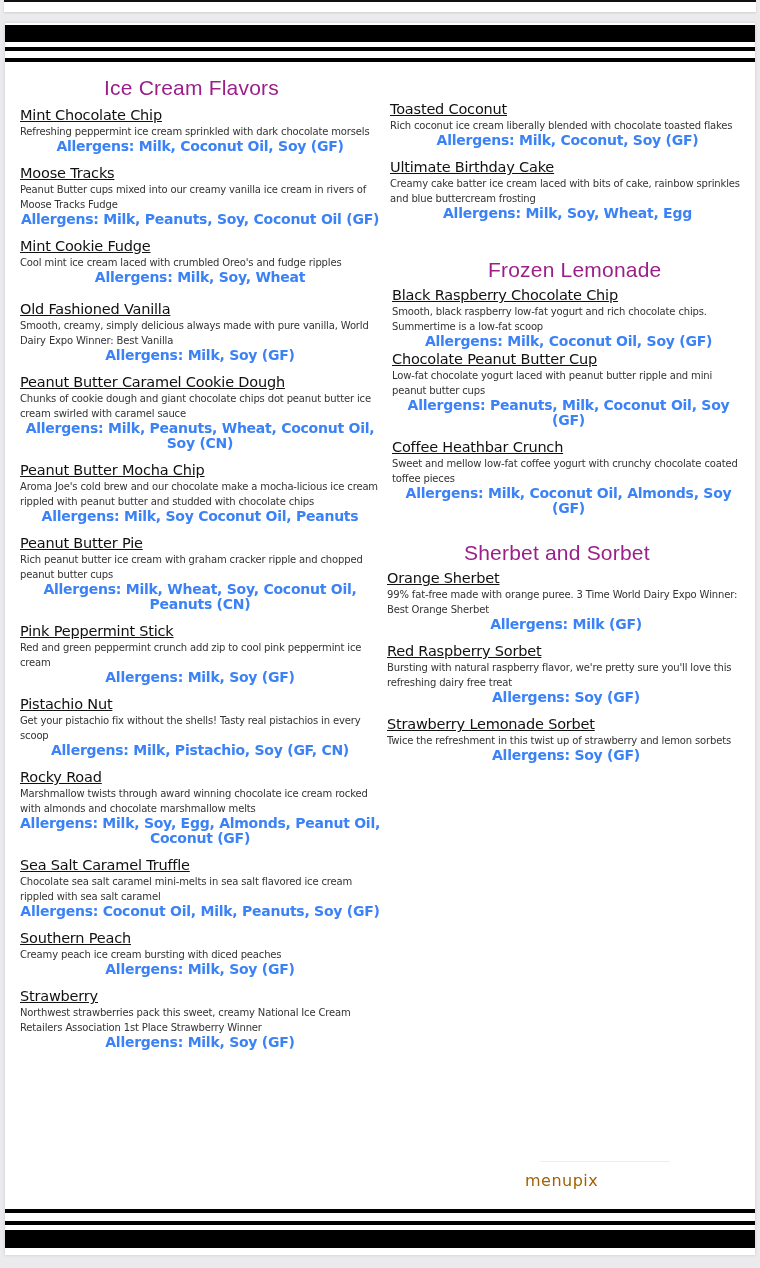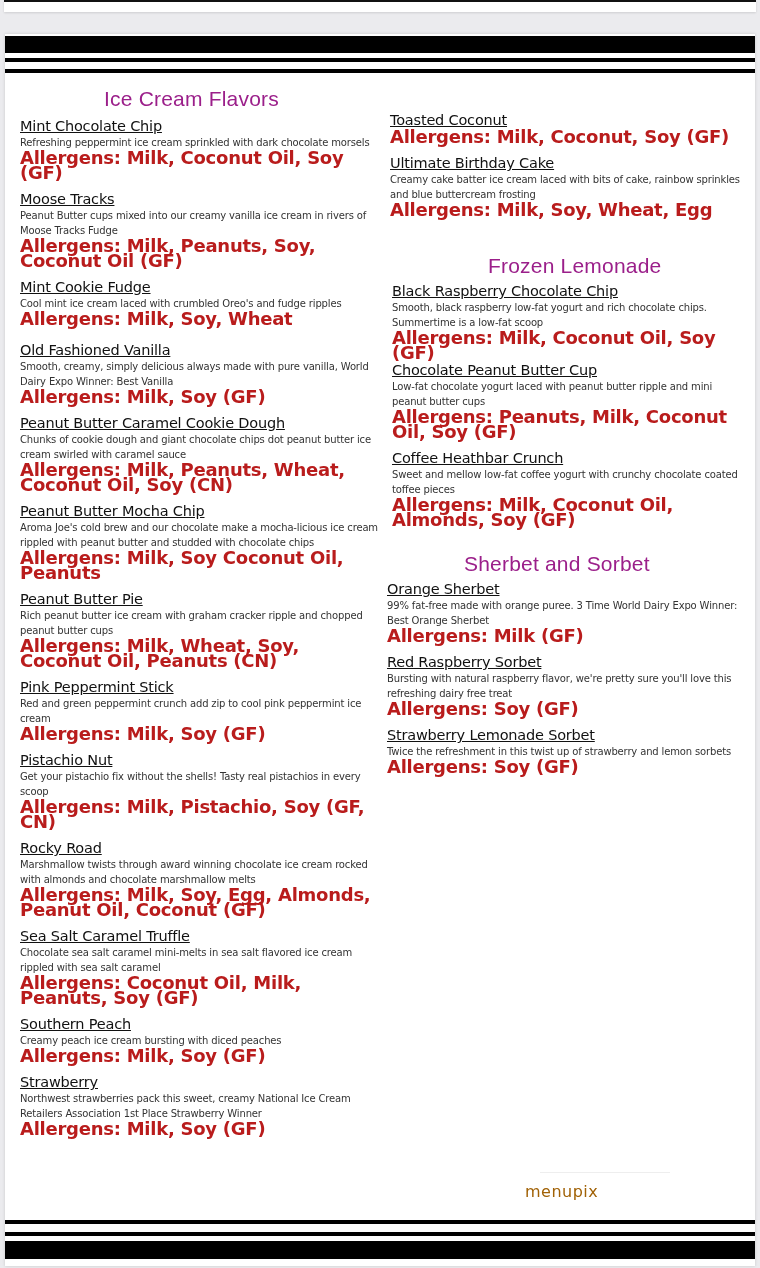--- a/index.html
+++ b/index.html
@@ -8,21 +8,21 @@
     background:#ebebee;
     font-family:"DejaVu Sans", sans-serif;
     position:relative;
   }
   .prev-card {
     position:absolute; left:4px; top:0; width:752px; height:12px;
     background:#fff; box-shadow:0 1px 2px rgba(0,0,0,0.12);
   }
   .prev-card .line { position:absolute; left:0; right:0; top:0; height:2px; background:#111; }
   .page {
-    position:absolute; left:5px; top:34px; width:750px; height:1232px;
+    position:absolute; left:5px; top:23px; width:750px; height:1232px;
     background:#fff; box-shadow:0 0 3px rgba(0,0,0,0.15);
     overflow:hidden;
   }
   .stripe { position:absolute; left:0; right:0; background:#000; }
   .col { position:absolute; }
   .col-left { left:15px; top:52px; width:360px; }
   .col-right { left:385px; top:76px; width:355px; }
   .section-title {
     color:#9b1f8a; font-family:"Liberation Sans", sans-serif;
     font-size:21px; font-weight:normal; line-height:26px;
@@ -32,21 +32,21 @@
   .item-name {
     font-family:"DejaVu Sans", sans-serif; font-weight:normal;
     font-size:14.5px; line-height:17px; color:#111;
     text-decoration:underline; text-underline-offset:1px;
     display:inline-block; letter-spacing:-0.2px;
   }
   .item-desc {
     font-size:10px; line-height:15px; color:#333; letter-spacing:-0.15px;
   }
   .item-allergens {
-    font-size:18px; line-height:15px; color:#b91c1c; font-weight:bold; letter-spacing:-0.25px;
+    font-size:14px; line-height:15px; color:#3b82f6; font-weight:bold; letter-spacing:-0.25px;text-align:center;
   }
   .watermark {
     position:absolute; left:520px; top:1148px;
     font-family:"DejaVu Sans", sans-serif; font-size:16px; color:#a16207;
     letter-spacing:0.5px; font-weight:normal;
   }
   .watermark-line {
     position:absolute; left:535px; top:1138px; width:130px; height:1px; background:#eee;
   }
 </style>
@@ -129,20 +129,21 @@
     <div class="item">
       <div class="item-name">Strawberry</div>
       <div class="item-desc">Northwest strawberries pack this sweet, creamy National Ice Cream Retailers Association 1st Place Strawberry Winner</div>
       <div class="item-allergens">Allergens: Milk, Soy (GF)</div>
     </div>
   </div>
 
   <div class="col col-right">
     <div class="item" style="margin-bottom:9px">
       <div class="item-name">Toasted Coconut</div>
+      <div class="item-desc">Rich coconut ice cream liberally blended with chocolate toasted flakes</div>
       <div class="item-allergens">Allergens: Milk, Coconut, Soy (GF)</div>
     </div>
     <div class="item" style="margin-bottom:36px">
       <div class="item-name">Ultimate Birthday Cake</div>
       <div class="item-desc">Creamy cake batter ice cream laced with bits of cake, rainbow sprinkles and blue buttercream frosting</div>
       <div class="item-allergens">Allergens: Milk, Soy, Wheat, Egg</div>
     </div>
 
     <h2 class="section-title" style="margin-left:98px;margin-bottom:2px;">Frozen Lemonade</h2>
     <div style="margin-left:2px">

